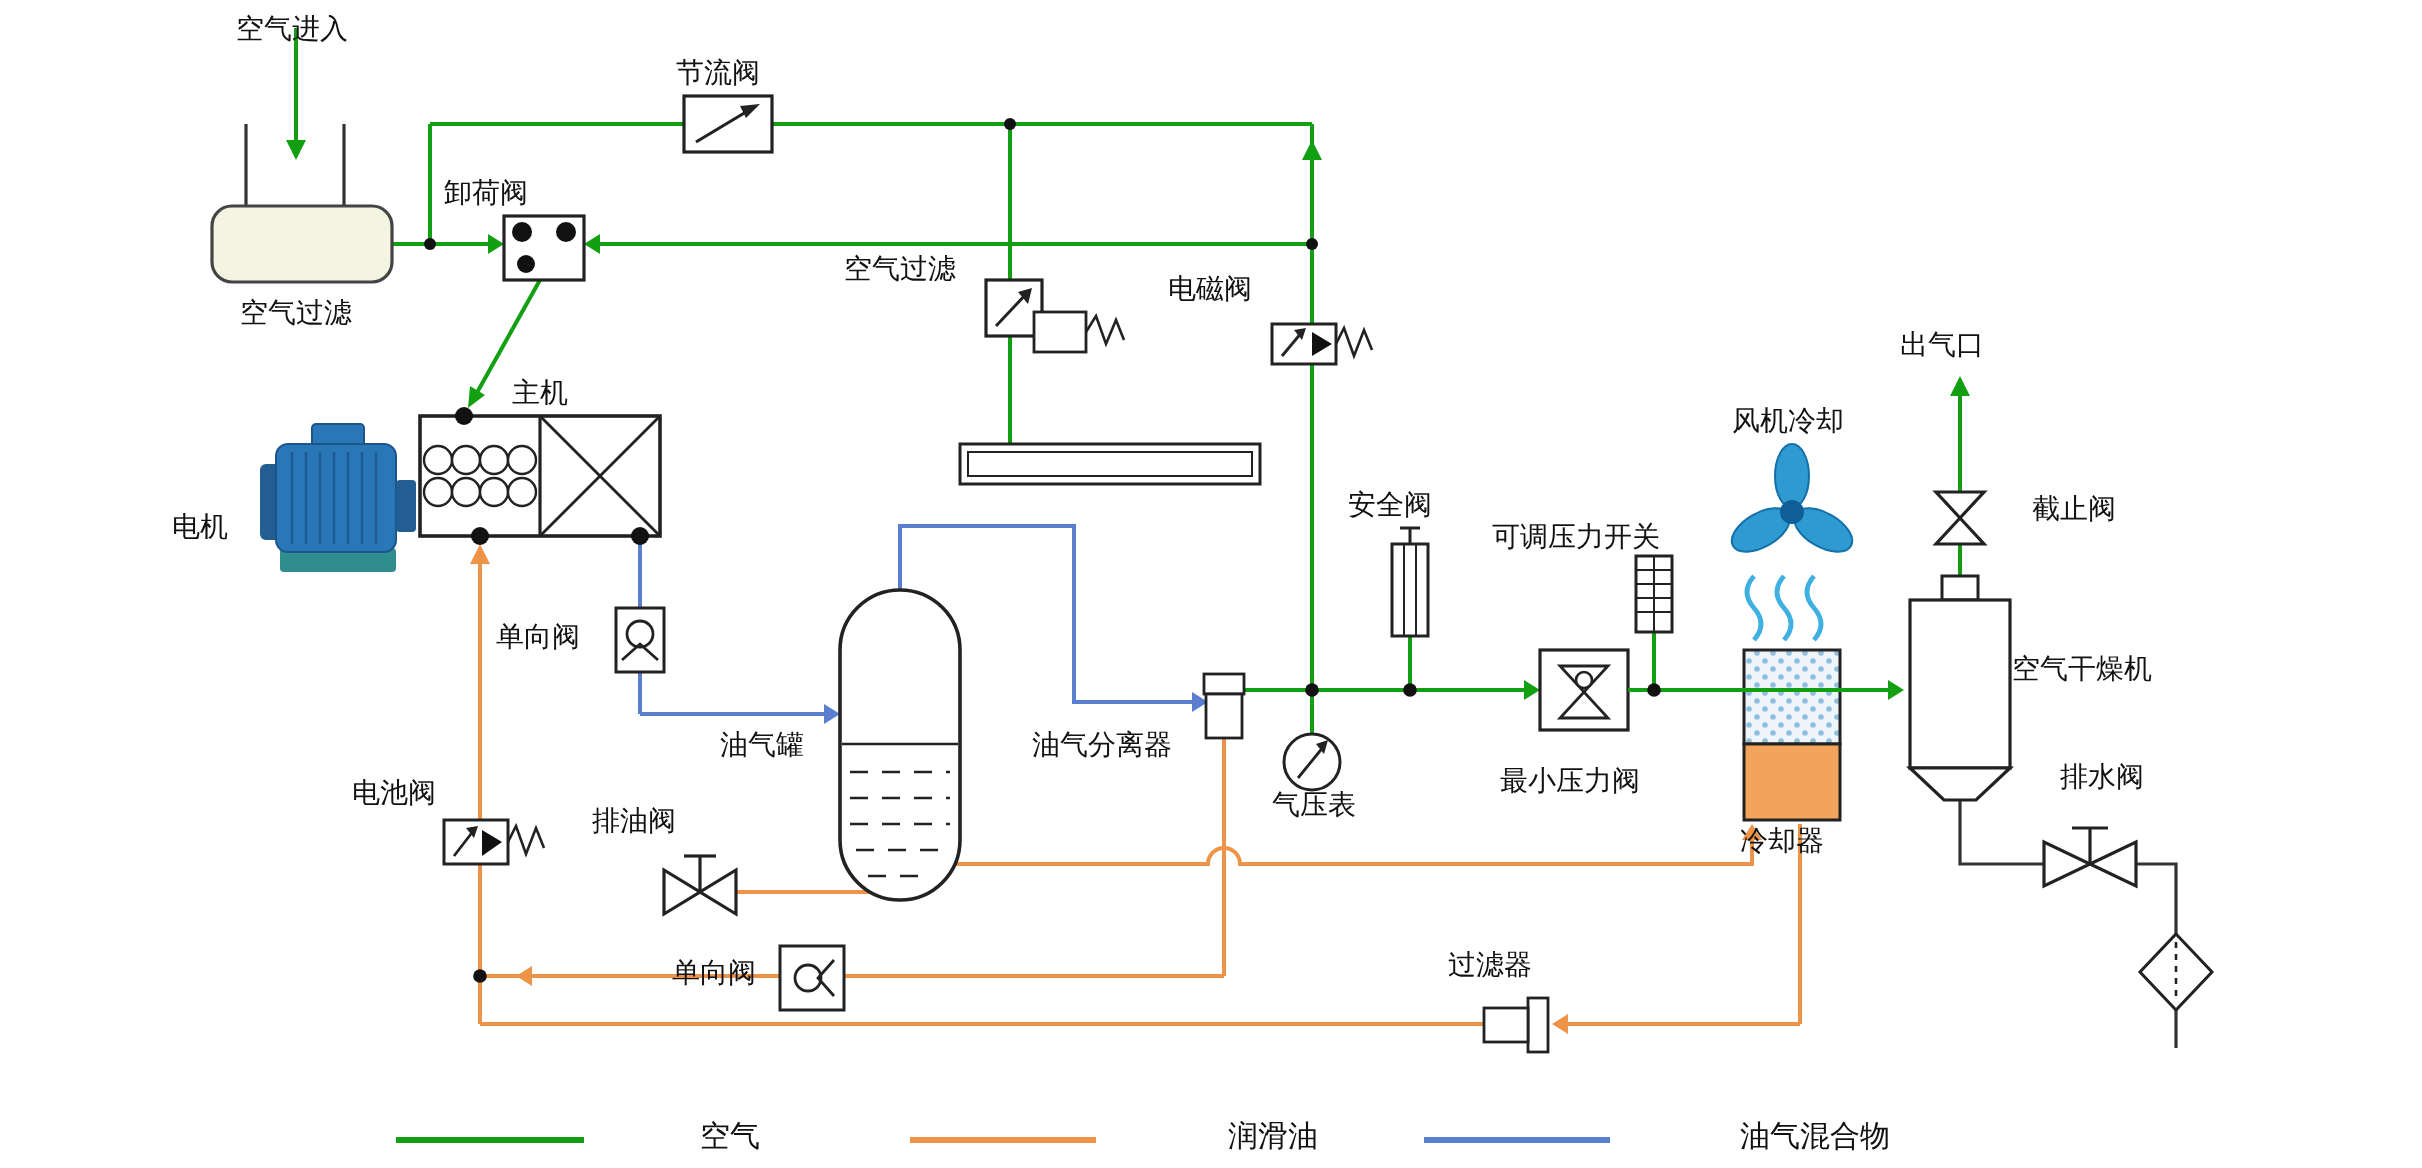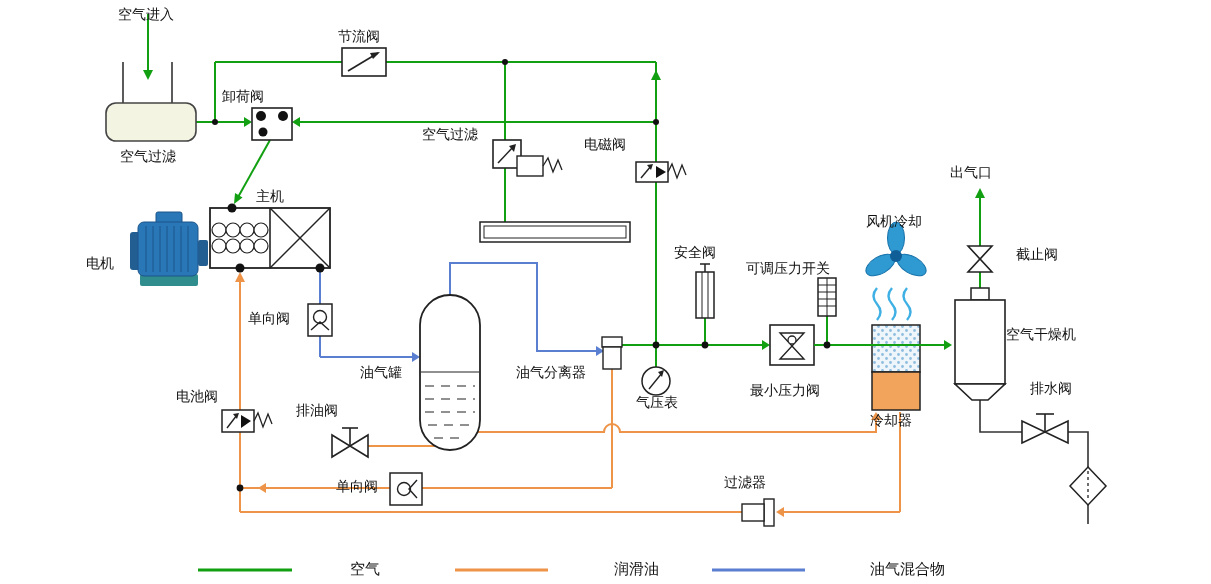--- a/index.html
+++ b/index.html
@@ -311,21 +311,21 @@
   <div class="lbl" style="left:584px;top:136px">电磁阀</div>
   <div class="lbl" style="left:256px;top:188px">主机</div>
   <div class="lbl" style="left:86px;top:255px">电机</div>
   <div class="lbl" style="left:248px;top:310px">单向阀</div>
   <div class="lbl" style="left:360px;top:364px">油气罐</div>
   <div class="lbl" style="left:516px;top:364px">油气分离器</div>
   <div class="lbl" style="left:636px;top:394px">气压表</div>
   <div class="lbl" style="left:674px;top:244px">安全阀</div>
   <div class="lbl" style="left:746px;top:260px">可调压力开关</div>
   <div class="lbl" style="left:750px;top:382px">最小压力阀</div>
-  <div class="lbl" style="left:866px;top:213px">风机冷却</div>
+  <div class="lbl" style="left:866px;top:202px">风机冷却</div>
   <div class="lbl" style="left:870px;top:412px">冷却器</div>
   <div class="lbl" style="left:950px;top:164px">出气口</div>
   <div class="lbl" style="left:1016px;top:246px">截止阀</div>
   <div class="lbl" style="left:1006px;top:326px">空气干燥机</div>
   <div class="lbl" style="left:1030px;top:380px">排水阀</div>
   <div class="lbl" style="left:176px;top:388px">电池阀</div>
   <div class="lbl" style="left:296px;top:402px">排油阀</div>
   <div class="lbl" style="left:336px;top:478px">单向阀</div>
   <div class="lbl" style="left:724px;top:474px">过滤器</div>
 

